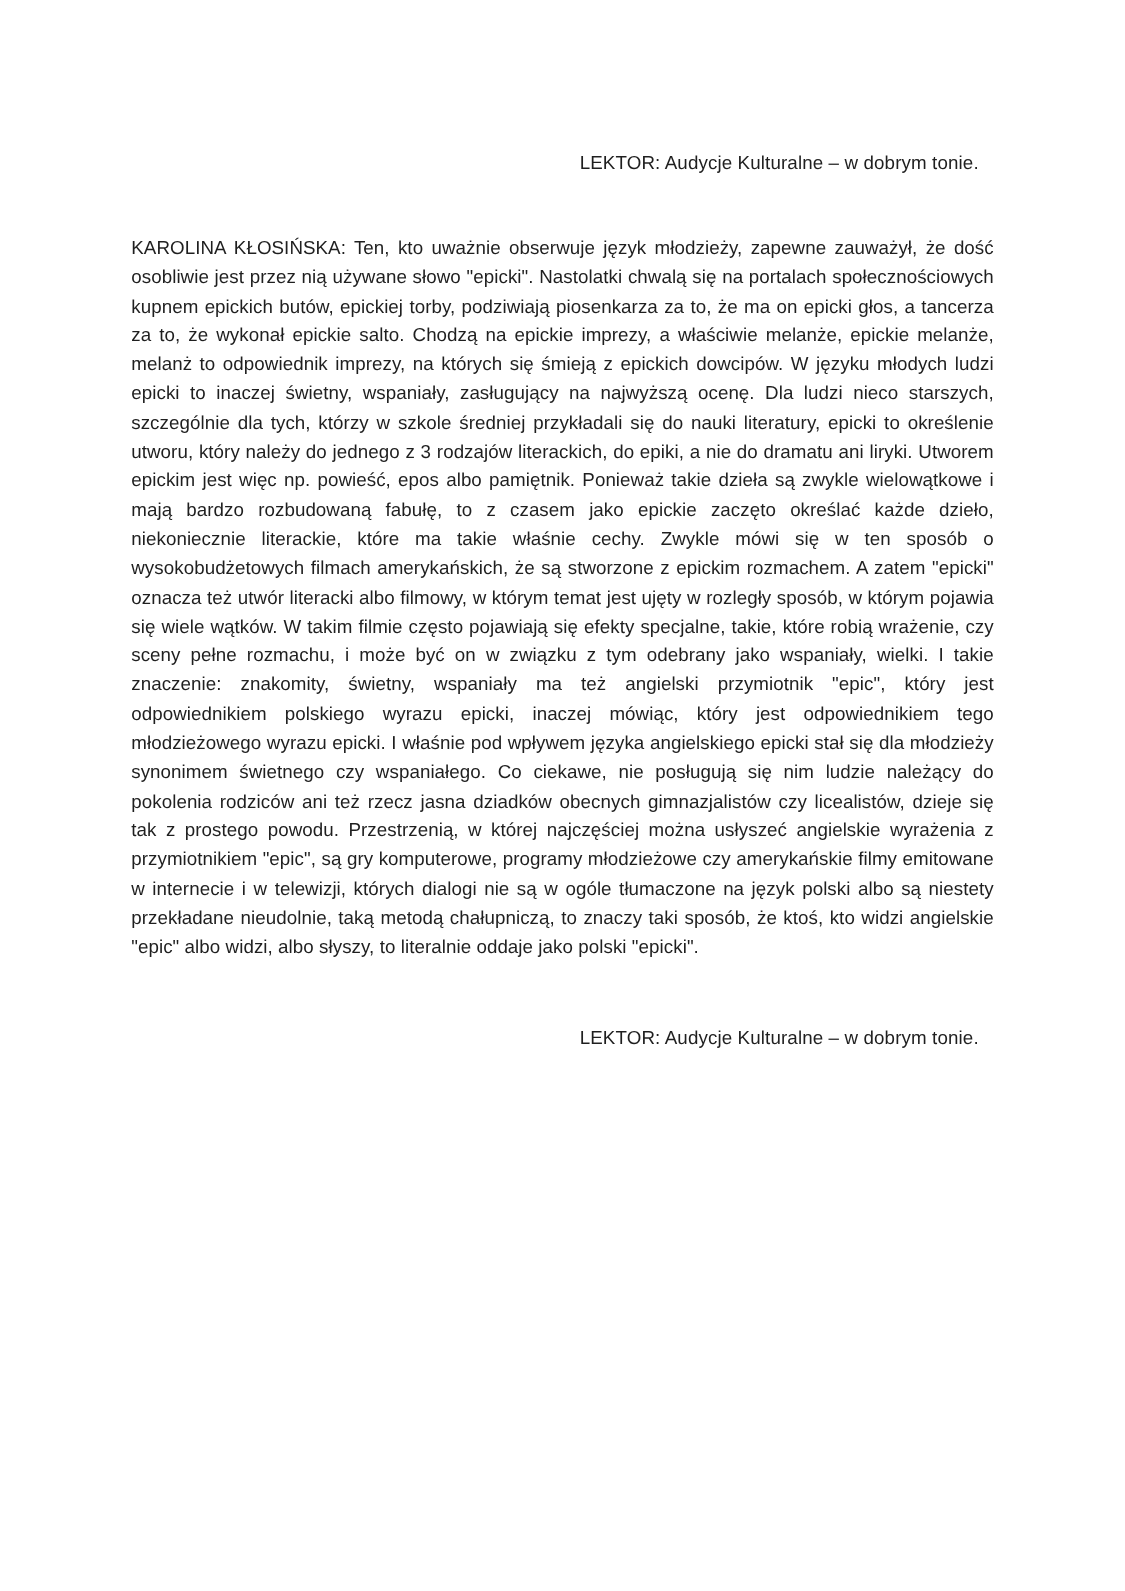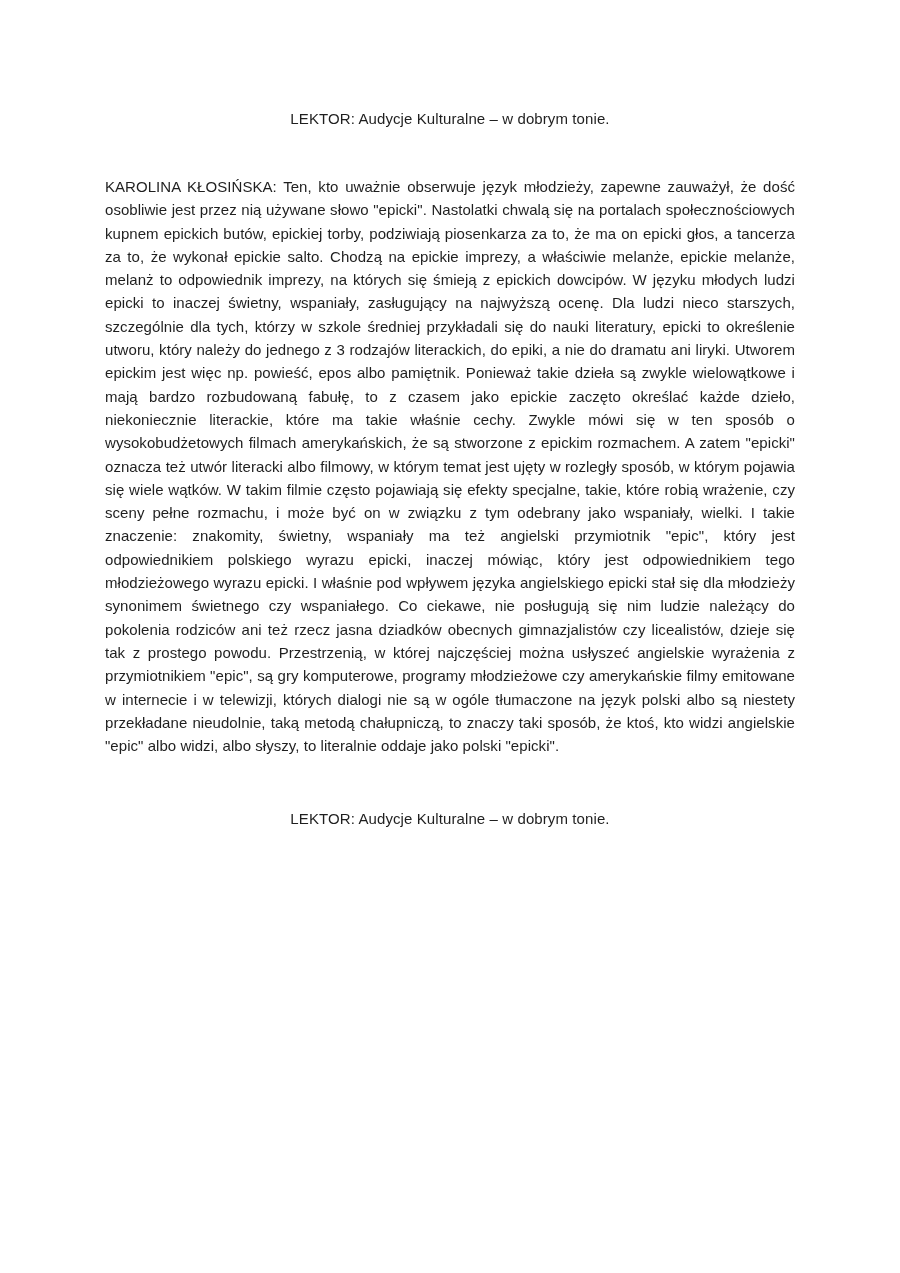--- a/index.html
+++ b/index.html
@@ -13,23 +13,23 @@
       height: 1273px;
       background: #ffffff;
       box-sizing: border-box;
       padding: 107px 105px 0 105px;
       font-family: "Liberation Sans", "DejaVu Sans", sans-serif;
       font-size: 15px;
       color: #1f1f1f;
       overflow: hidden;
     }
     .lektor-line {
-      margin: 0;
+      margin: 12px;
       line-height: 23px;
-      text-align: center;
+      text-align: right;
       letter-spacing: 0.1px;
     }
     .body-paragraph {
       margin: 45px 0 0 0;
       text-align: justify;
       line-height: 23.3px;
       letter-spacing: 0.05px;
     }
     .lektor-line.bottom {
       margin-top: 50px;

